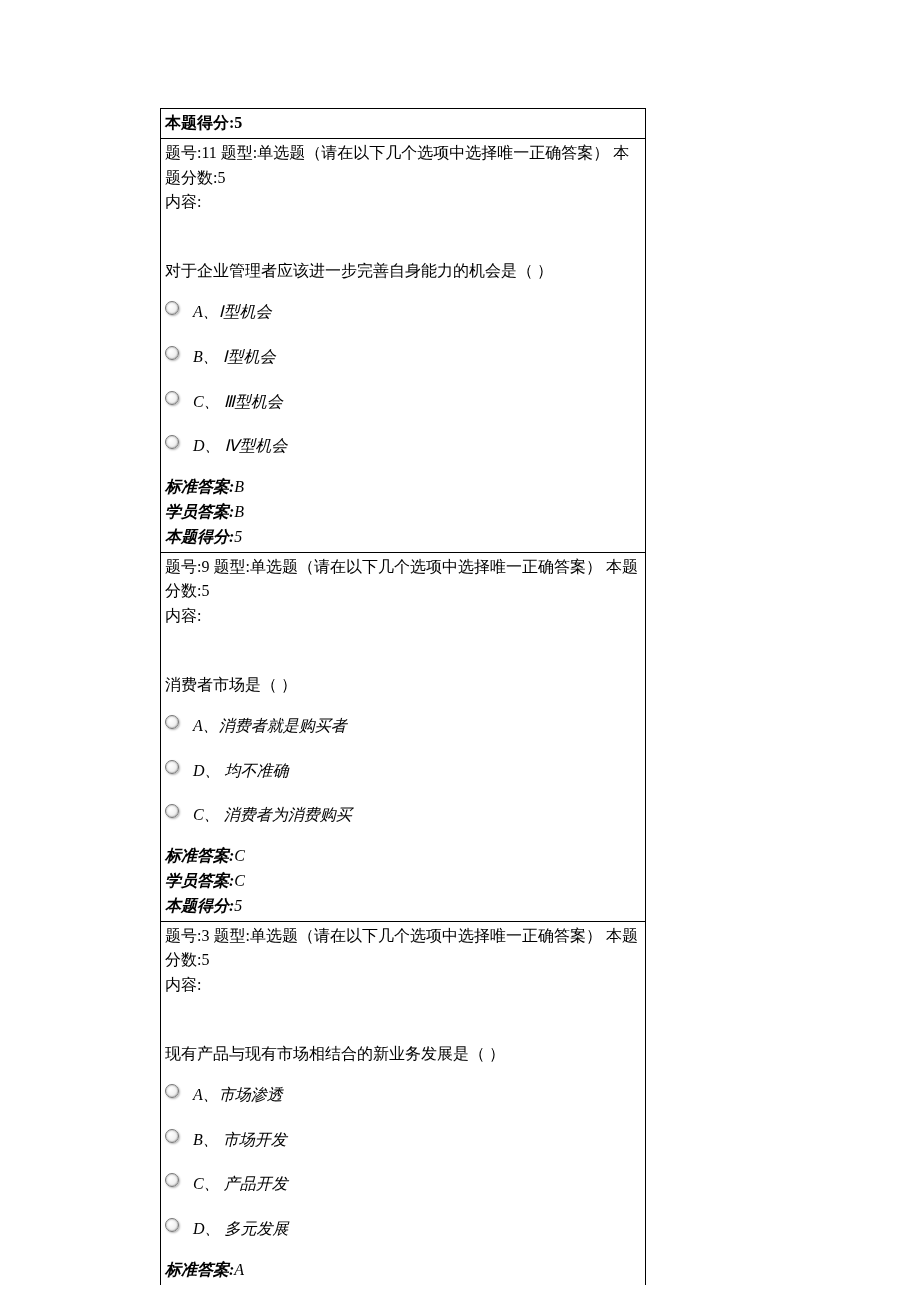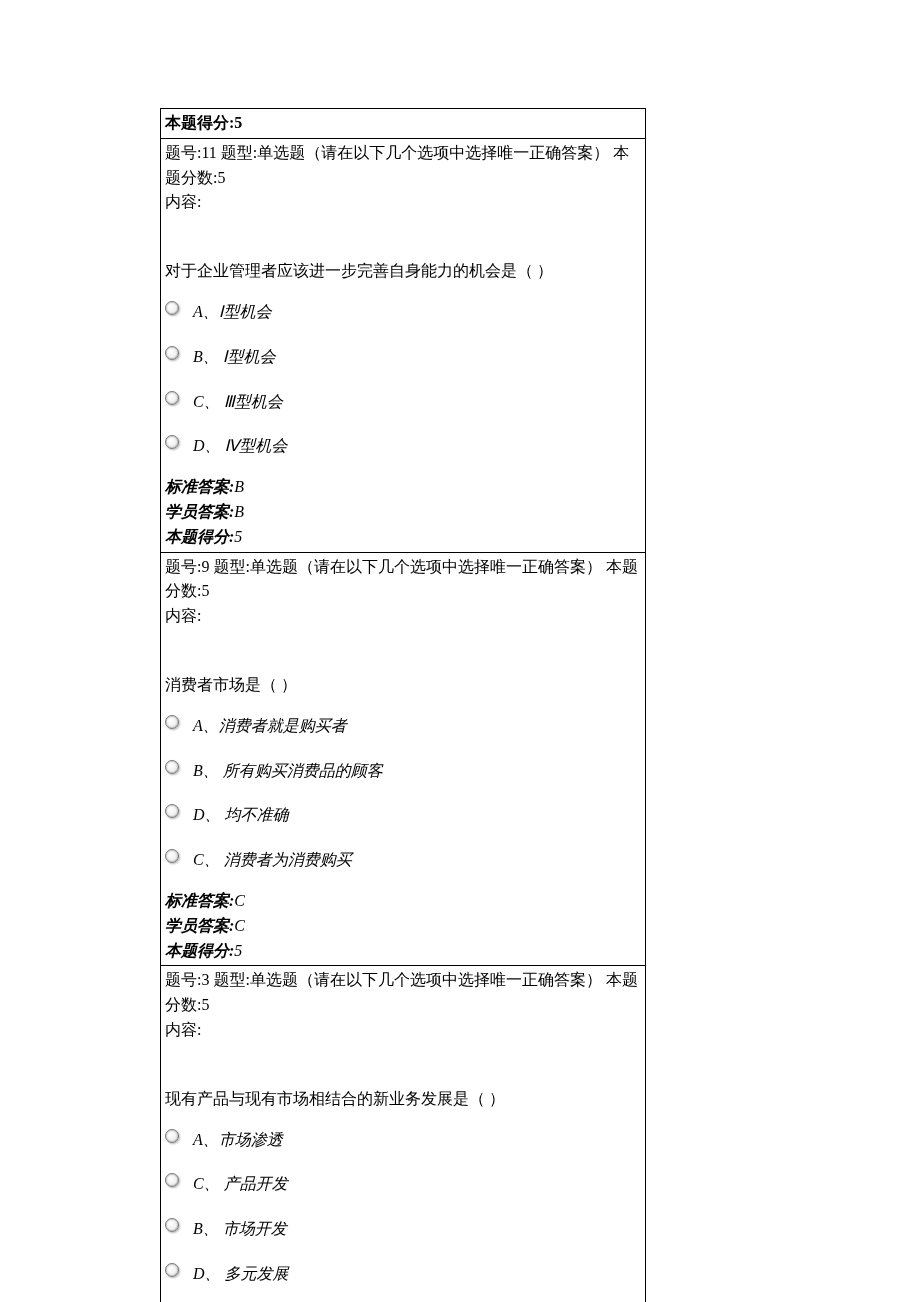--- a/index.html
+++ b/index.html
@@ -144,24 +144,20 @@
         <div class="bold">内容:</div>
         <div class="q-body">消费者市场是（  ）</div>
 
         <div class="options">
           <div class="opt-row">
             <div class="opt-radio-cell"><span class="radio"></span></div>
             <div class="opt-text-cell">A、消费者就是购买者</div>
           </div>
           <div class="opt-row">
             <div class="opt-radio-cell"><span class="radio"></span></div>
-            <div class="opt-text-cell">B、 所有购买消费品的顾客</div>
-          </div>
-          <div class="opt-row">
-            <div class="opt-radio-cell"><span class="radio"></span></div>
             <div class="opt-text-cell">D、 均不准确</div>
           </div>
           <div class="opt-row">
             <div class="opt-radio-cell"><span class="radio"></span></div>
             <div class="opt-text-cell">C、 消费者为消费购买</div>
           </div>
         </div>
 
         <div class="meta-line">
           <span>标准答案:</span><span class="q-body">C</span>
@@ -187,25 +183,25 @@
         <div class="bold">内容:</div>
         <div class="q-body">现有产品与现有市场相结合的新业务发展是（  ）</div>
 
         <div class="options">
           <div class="opt-row">
             <div class="opt-radio-cell"><span class="radio"></span></div>
             <div class="opt-text-cell">A、市场渗透</div>
           </div>
           <div class="opt-row">
             <div class="opt-radio-cell"><span class="radio"></span></div>
+            <div class="opt-text-cell">B、 市场开发</div>
+          </div>
+          <div class="opt-row">
+            <div class="opt-radio-cell"><span class="radio"></span></div>
             <div class="opt-text-cell">C、 产品开发</div>
-          </div>
-          <div class="opt-row">
-            <div class="opt-radio-cell"><span class="radio"></span></div>
-            <div class="opt-text-cell">B、 市场开发</div>
           </div>
           <div class="opt-row">
             <div class="opt-radio-cell"><span class="radio"></span></div>
             <div class="opt-text-cell">D、 多元发展</div>
           </div>
         </div>
 
         <div class="meta-line">
           <span>标准答案:</span><span class="q-body">A</span>
         </div>

